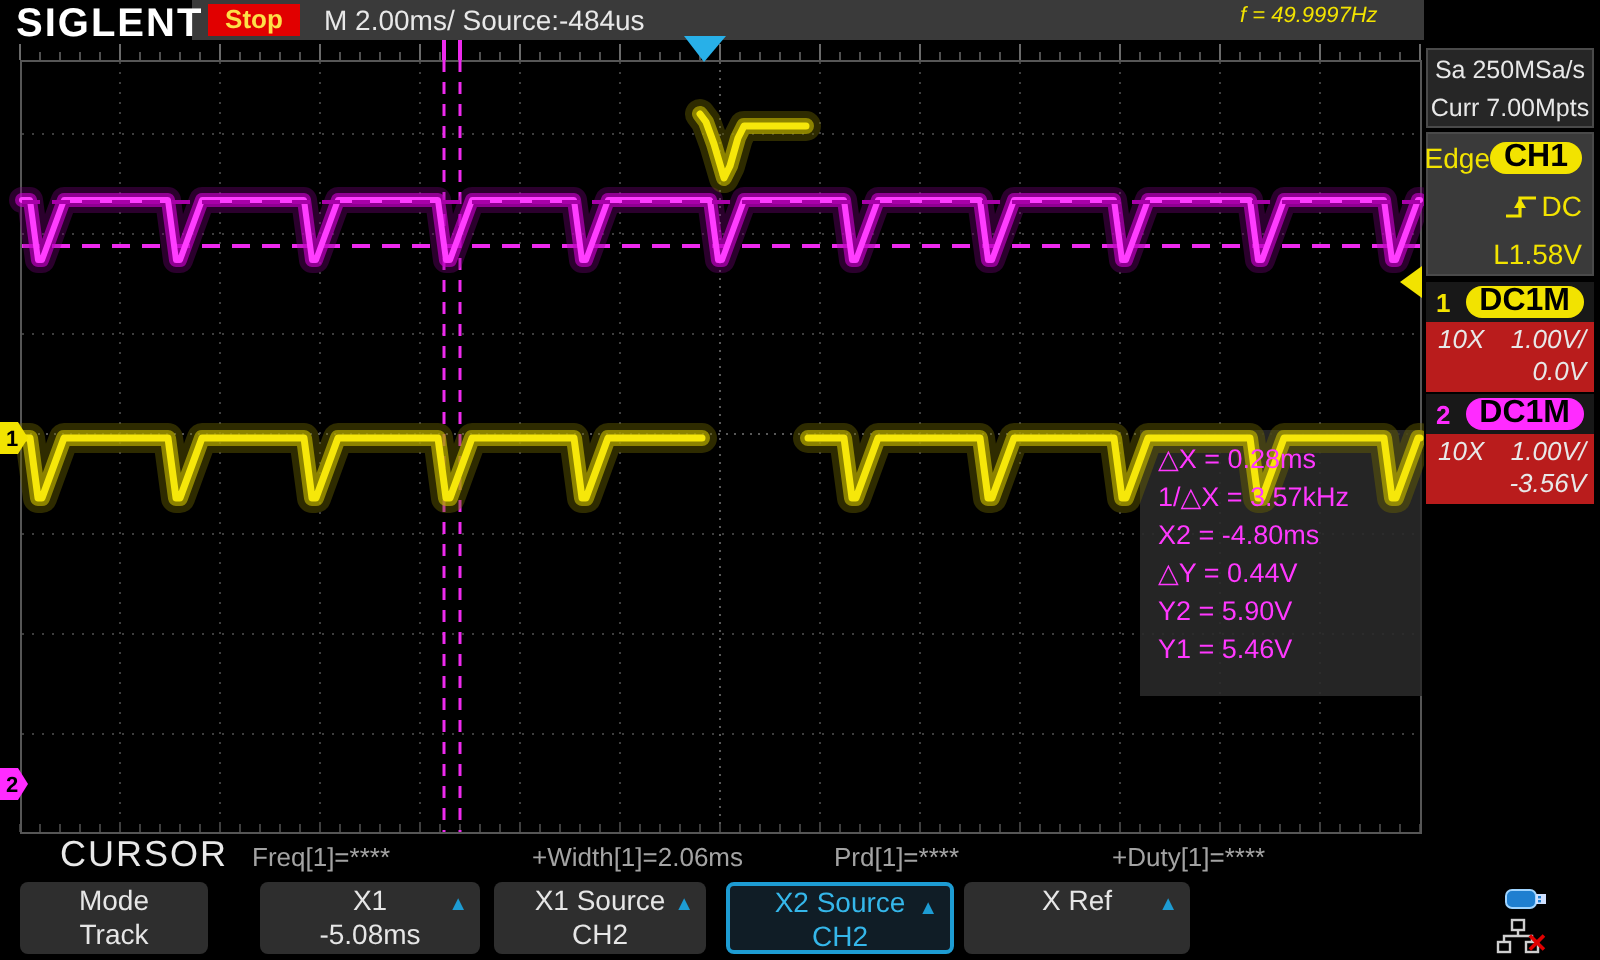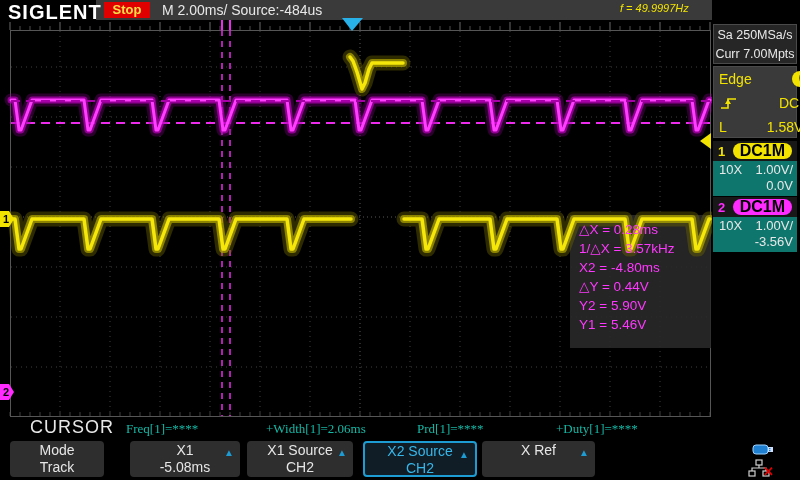--- a/index.html
+++ b/index.html
@@ -11,38 +11,38 @@
   #brand{left:8px;top:1px;font-size:20px;font-weight:700;color:#fff;letter-spacing:1px;}
   #stopbadge{left:104px;top:2px;width:46px;height:16px;background:#e10000;color:#fde047;
              font-size:13px;font-weight:700;text-align:center;line-height:16px;}
   #timebase{left:162px;top:2px;font-size:14px;color:#e8e8e8;}
   #freqcounter{left:620px;top:2px;width:176px;text-align:left;font-size:11px;color:#f2e300;font-style:italic;}
   
   .sbox{left:713px;width:84px;border:1px solid #4a4a4a;box-sizing:border-box;}
   #saq{top:24px;height:40px;background:#262626;color:#e8e8e8;font-size:12.5px;
        text-align:center;line-height:19px;padding-top:1px;}
   #trigbox{top:66px;height:72px;background:#3a3a3a;}
-  .trow{display:flex;justify-content:space-between;align-items:center;height:24px;padding:0 5px;gap:40px;}
+  .trow{display:flex;justify-content:flex-end;align-items:center;height:24px;padding:0 5px;}
   .ylw{color:#f2e300;font-size:14px;}
   .pill{border-radius:9px;padding:0 7px;height:16px;line-height:16px;
         font-size:16px;font-weight:700;color:#000;}
   .pill-y{background:#f2e300;}
   .pill-m{background:#ff2bff;}
   .chbox{left:713px;width:84px;height:55px;}
   #ch1box{top:141px;} #ch2box{top:197px;}
   .chhead{display:flex;justify-content:space-between;align-items:center;height:20px;
           background:#181818;padding:0 5px;}
   .chid{font-size:13px;font-weight:700;}
-  .chbody{position:relative;background:#0f766e;height:35px;color:#e8e8e8;font-size:13px;}
+  .chbody{position:relative;background:#b91c1c;height:35px;color:#e8e8e8;font-size:13px;font-style:italic;}
   .chprobe{position:absolute;left:6px;top:1px;}
   .chscale{position:absolute;right:4px;top:1px;}
   .choff{position:absolute;right:4px;top:17px;}
   
   #cursormode{left:30px;top:417px;font-size:18px;color:#e8e8e8;letter-spacing:1px;}
-  .meas{top:421px;font-family:Liberation Serif, serif;font-size:13px;color:#14b8a6;}
+  .meas{top:421px;font-family:Liberation Sans, sans-serif;font-size:13px;color:#a3a3a3;}
   
   .mbtn{top:441px;height:36px;background:#2e2e2e;border-radius:4px;color:#e6e6e6;
         font-size:14px;text-align:center;line-height:17px;padding-top:1px;box-sizing:border-box;}
   .mbtn .arrow{position:absolute;right:6px;top:3px;font-size:10px;color:#1d9cd3;}
   .mbtn.sel{background:#101d26;border:2px solid #1d9cd3;color:#35b7ea;padding-top:0;}
   
   #cursorbox{left:570px;top:215px;width:141px;height:133px;color:#ff38ff;
              font-size:13.5px;line-height:19px;padding:5px 0 0 9px;box-sizing:border-box;}
   
   #usbicon{left:752px;top:443px;} #lanicon{left:747px;top:459px;}

